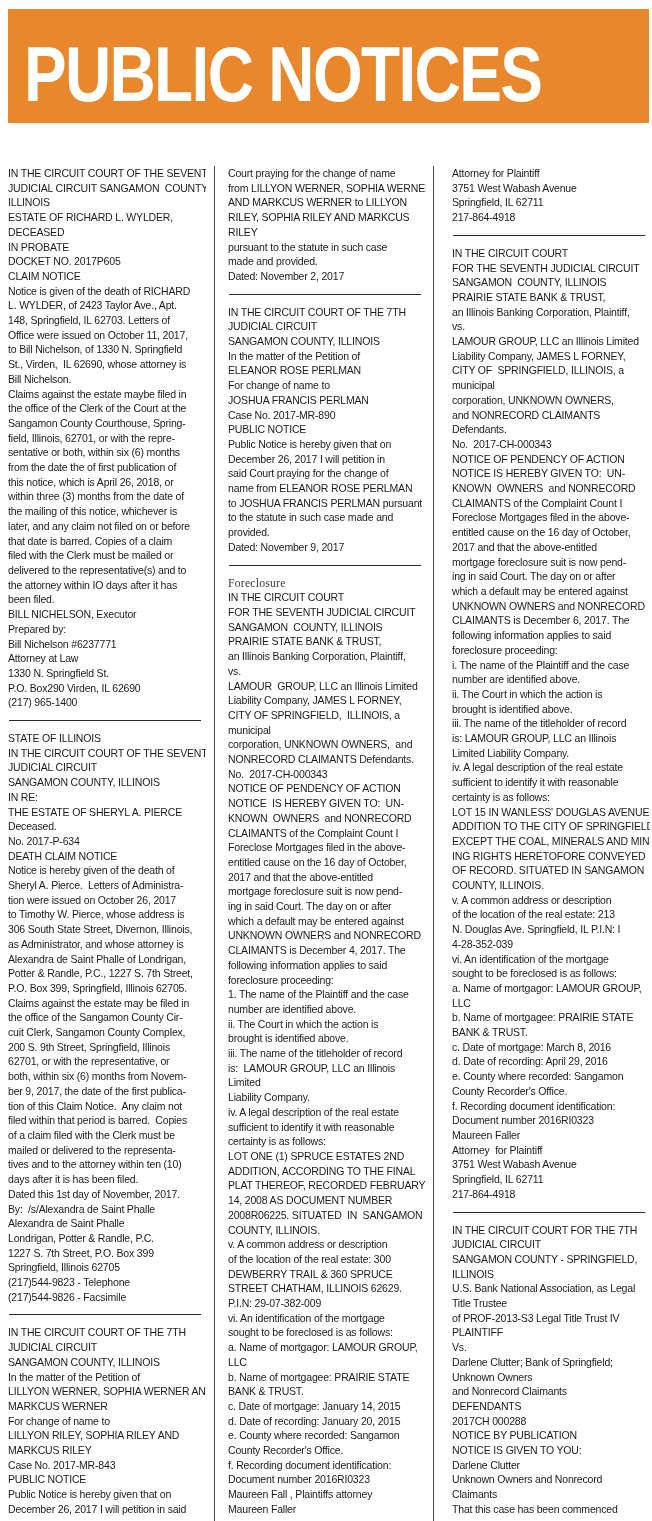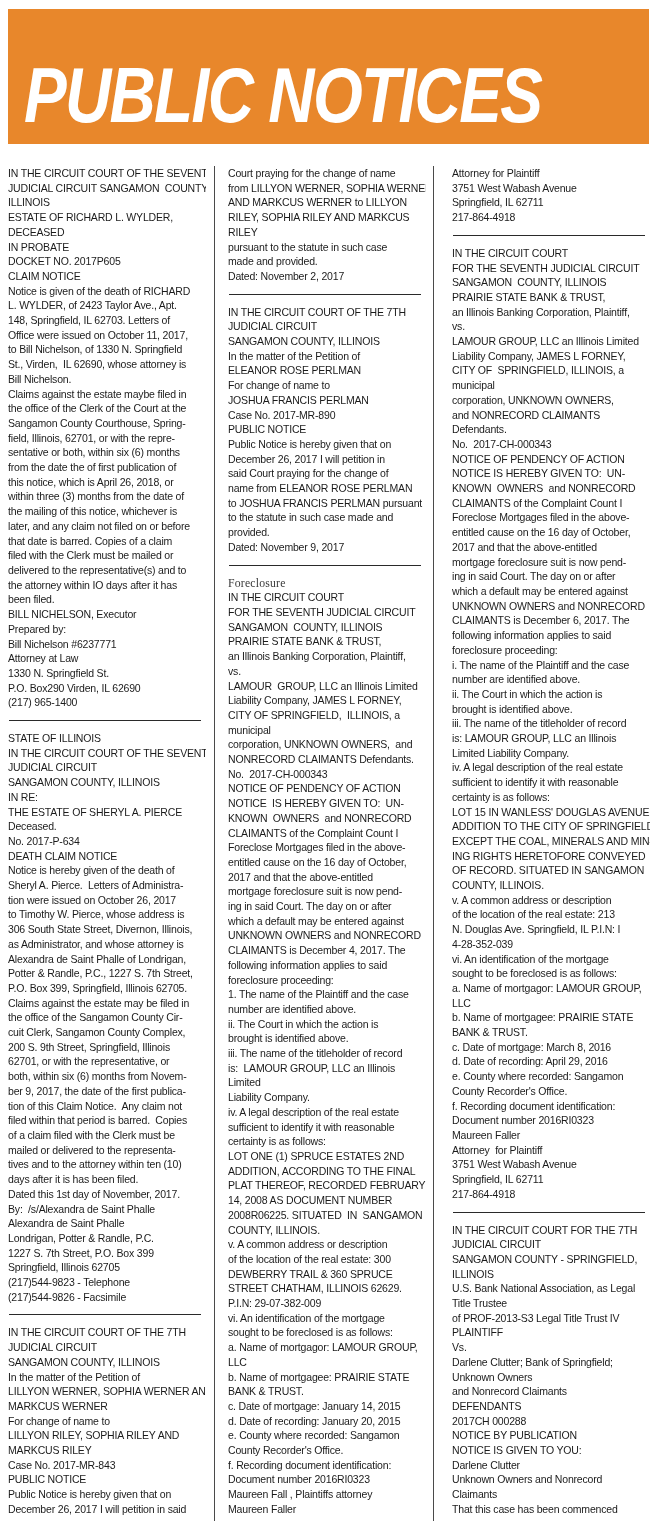--- a/index.html
+++ b/index.html
@@ -13,23 +13,22 @@
     height: 1521px;
     overflow: hidden;
     font-family: "Liberation Sans", sans-serif;
     color: #1b1b1b;
   }
   .banner {
     position: absolute;
     left: 8px;
     top: 9px;
     right: 3px;
-    height: 135px;
+    height: 114px;
     background: #e8872b;
-    font-style: italic;
   }
   .banner-title {
     position: absolute;
     left: 16px;
     bottom: 10px;
     margin: 0;
     font-size: 78px;
     font-weight: bold;
     line-height: 1;
     color: #ffffff;

